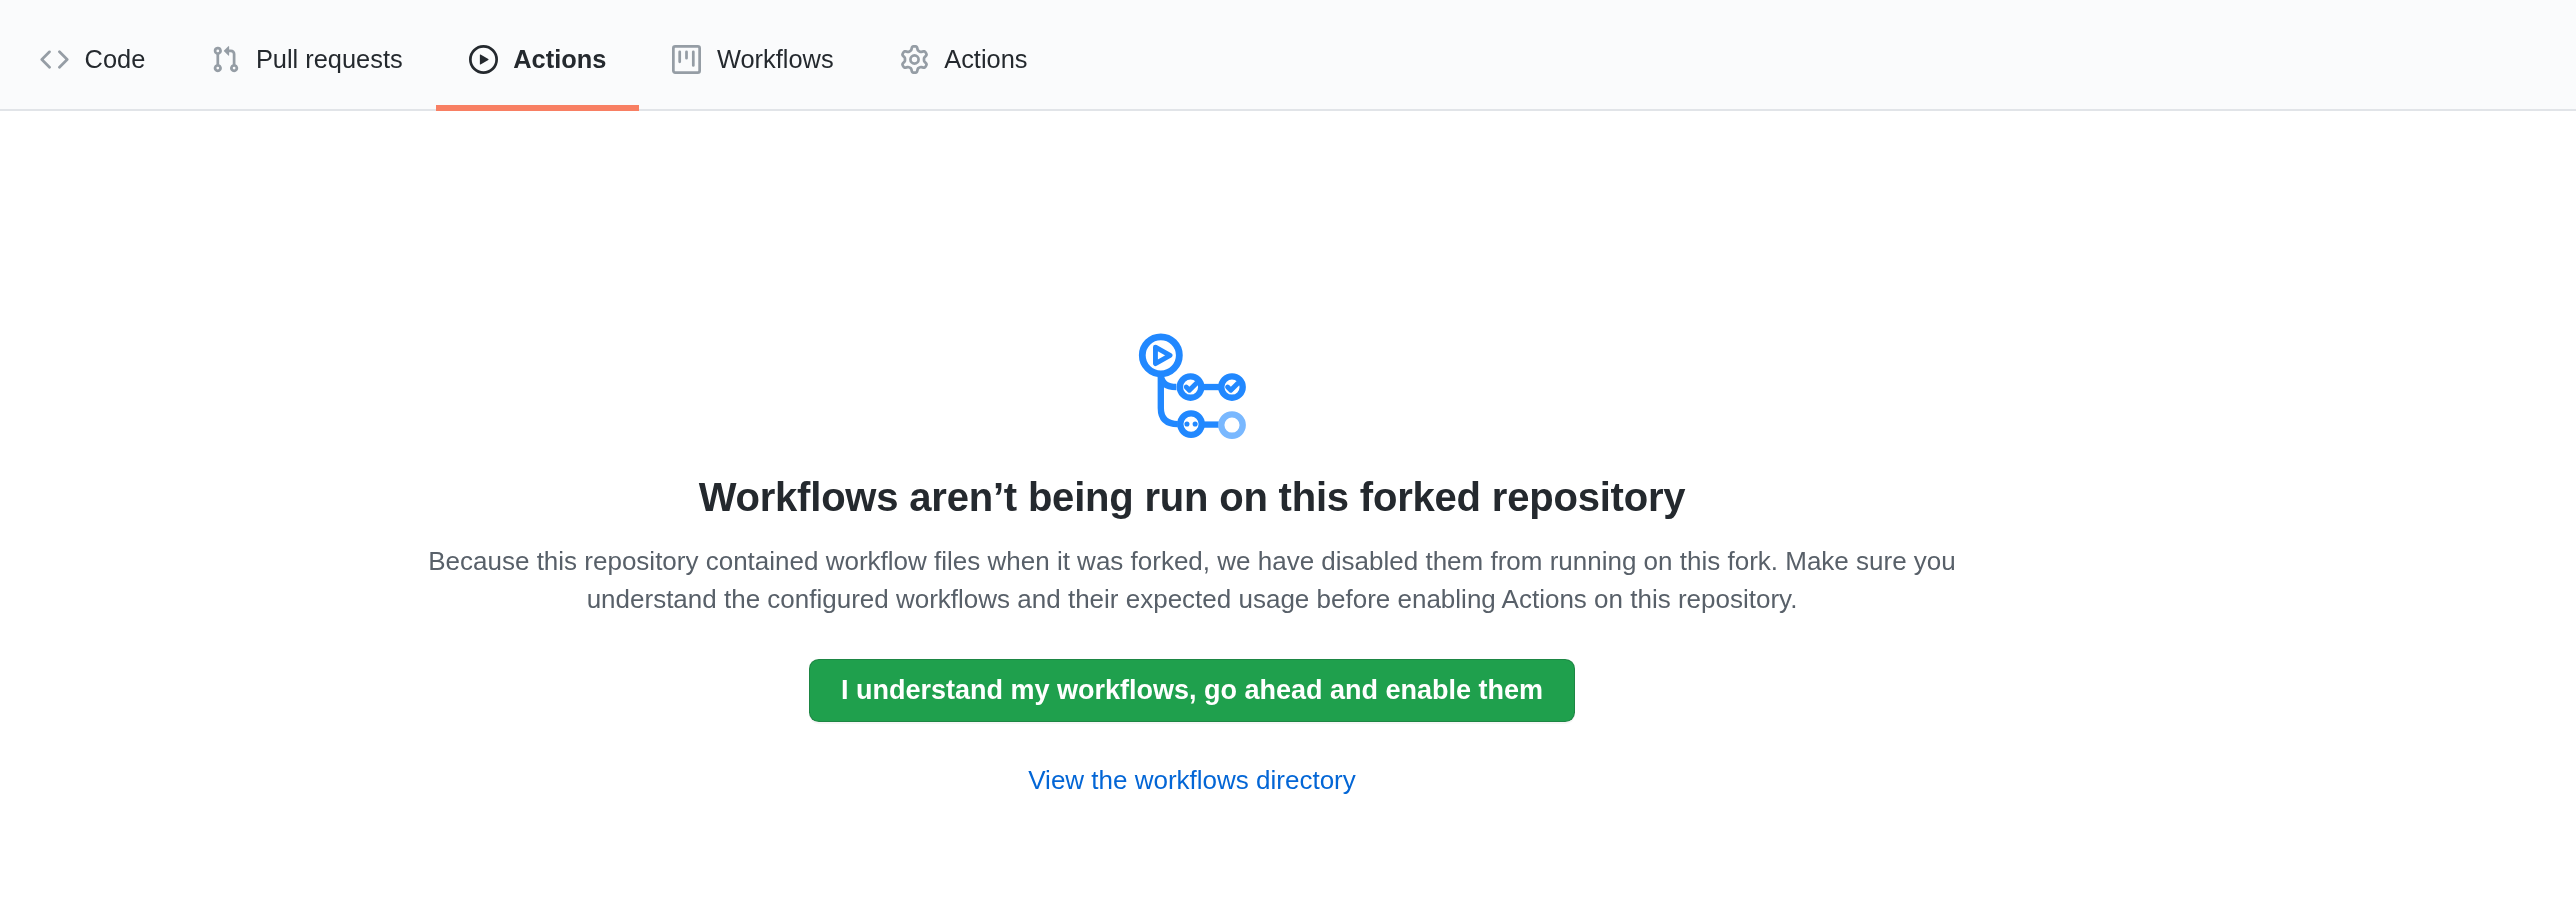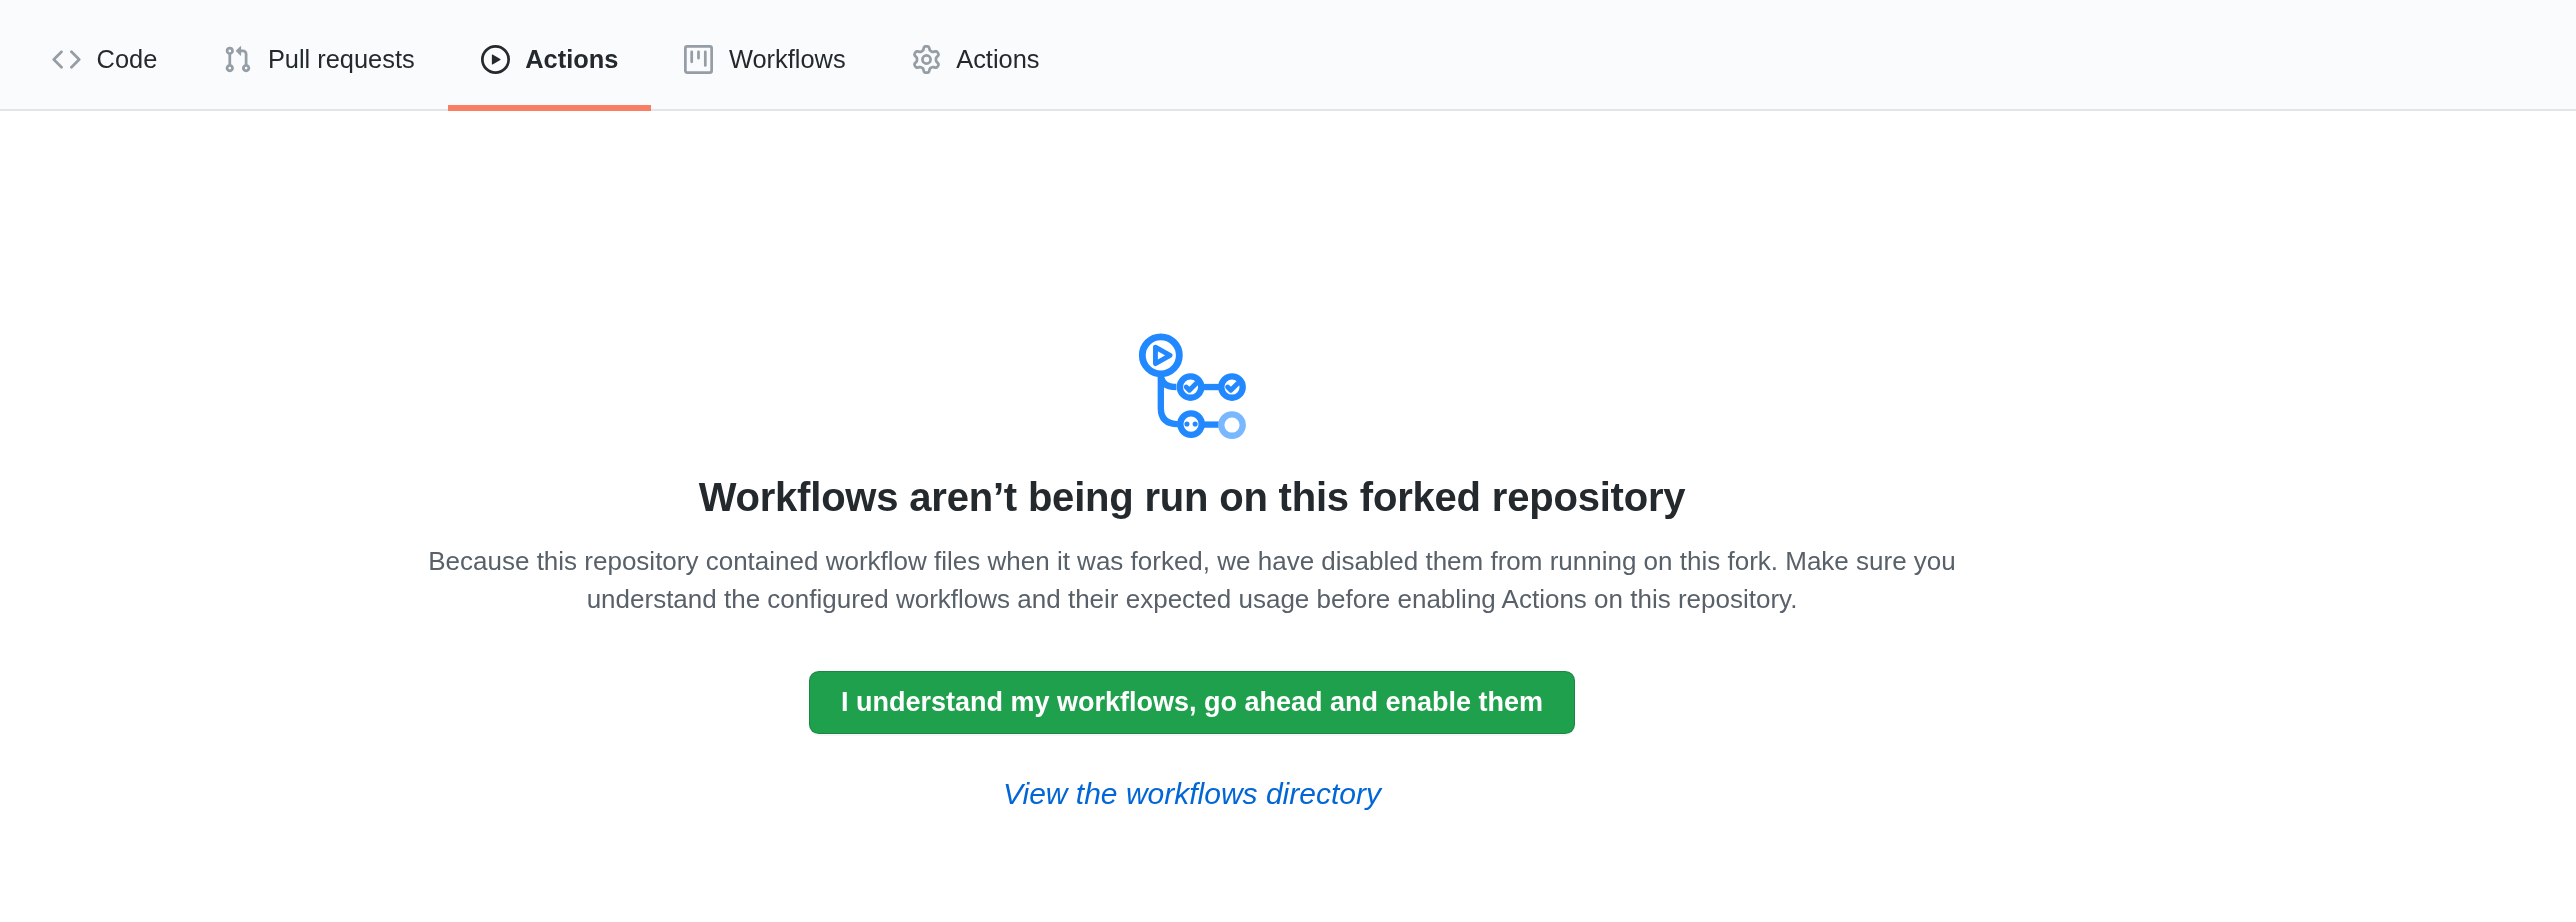--- a/index.html
+++ b/index.html
@@ -13,21 +13,21 @@
     overflow: hidden;
   }
 
   
   .repo-nav {
     display: flex;
     align-items: stretch;
     height: 111px;
     background: #fafbfc;
     border-bottom: 2px solid #e1e4e8;
-    padding-left: 19px;
+    padding-left: 7px;
   }
   .repo-tab {
     position: relative;
     display: flex;
     align-items: center;
     gap: 15.6px;
     padding: 9.8px 33px 0 33px;
     font-size: 25.4px;
     line-height: 1;
     color: #24292e;
@@ -65,40 +65,39 @@
     color: #24292e;
   }
   .blankslate-desc {
     margin: 21.5px auto 0 auto;
     max-width: 1544px;
     font-size: 26px;
     line-height: 38px;
     color: #586069;
   }
   .enable-btn {
-    margin-top: 53px;
+    margin-top: 41px;
     height: 63px;
     padding: 0 31px;
     font-family: "Liberation Sans", sans-serif;
     font-size: 27px;
     font-weight: 700;
     color: #ffffff;
     background: #1fa04d;
     border: 1px solid rgba(27, 31, 35, 0.2);
     border-radius: 9.8px;
     box-shadow: 0 2px 0 rgba(27, 31, 35, 0.04);
     cursor: pointer;
   }
   .link-row { margin-top: 43px; }
   .workflows-link {
-    font-size: 30px;
+    font-size: 26px;
     color: #0366d6;
     text-decoration: none;
     cursor: pointer;
-    font-style: italic;
   }
 </style>
 </head>
 <body>
 
 <nav class="repo-nav">
 
   <div class="repo-tab">
     <span class="tab-icon">
       <svg viewBox="0 0 16 16" fill-rule="evenodd" clip-rule="evenodd">

